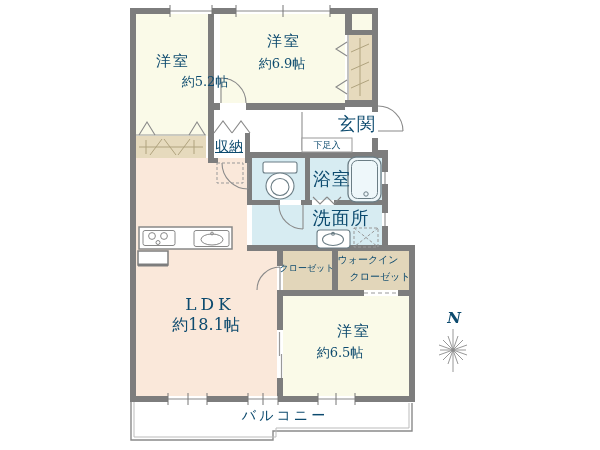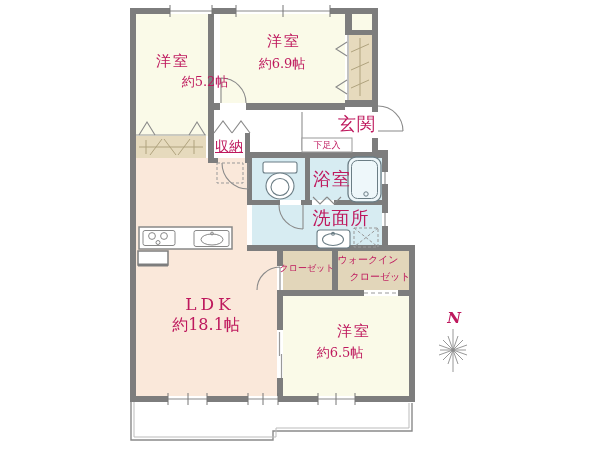--- a/index.html
+++ b/index.html
@@ -1,20 +1,20 @@
 <!DOCTYPE html>
 <html><head>
 <meta charset="utf-8">
 <style>
   html,body{margin:0;padding:0;background:#ffffff;}
   #stage{position:relative;width:600px;height:450px;background:#ffffff;overflow:hidden;
          font-family:"DejaVu Serif","Liberation Serif",serif;}
   #stage svg{position:absolute;left:0;top:0;}
   .lbl{position:absolute;transform:translate(-50%,-50%);white-space:nowrap;
-       color:#be185d;line-height:1;}
+       color:#0c4a6e;line-height:1;}
   .room-name{font-size:15px;letter-spacing:2px;}
   .room-size{font-size:13px;text-align:center;}
   .mid{font-size:18px;letter-spacing:1px;}
   .small{font-size:14px;text-decoration:underline;}
   .tiny{font-size:9px;}
   .wic{font-size:10px;font-family:"DejaVu Sans","Liberation Sans",sans-serif;}
   .ldk-name{font-size:17px;letter-spacing:4px;}
   .ldk-size{font-size:16px;}
   .balcony{font-size:14px;letter-spacing:3px;}
   .north{font-size:15px;font-weight:bold;font-style:italic;}
@@ -195,15 +195,16 @@
 <div class="lbl tiny" style="left:307px;top:268px;">クローゼット</div>
 <div class="lbl wic" style="left:368px;top:260px;">ウォークイン</div>
 <div class="lbl wic" style="left:380px;top:277px;">クローゼット</div>
 
 <div class="lbl ldk-name" style="left:210px;top:304px;">LDK</div>
 <div class="lbl ldk-size" style="left:206px;top:325px;">約18.1帖</div>
 
 <div class="lbl room-name" style="left:354px;top:331px;">洋室</div>
 <div class="lbl room-size" style="left:340px;top:352px;">約6.5帖</div>
 
+<div class="lbl balcony" style="left:285px;top:415px;">バルコニー</div>
 <div class="lbl north" style="left:454px;top:318px;">N</div>
 
 </div>
 
 </body></html>

